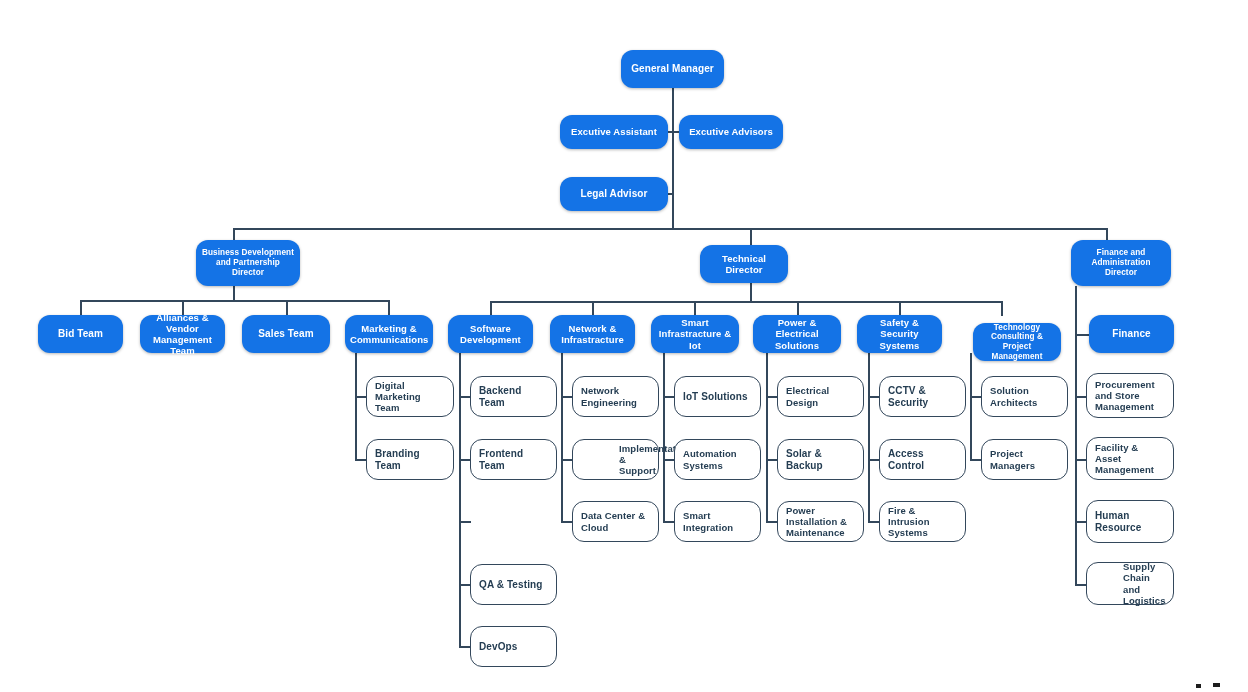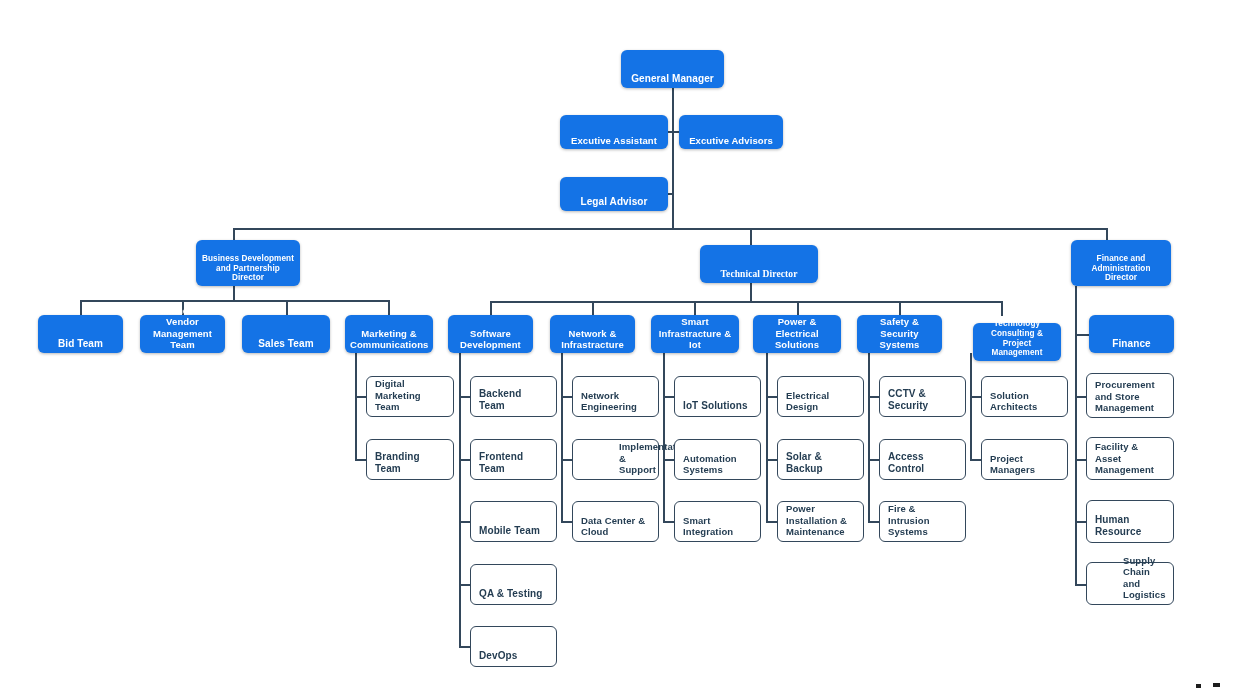--- a/index.html
+++ b/index.html
@@ -24,22 +24,22 @@
     background: #33475b;
   }
   .line.h { height: 1.6px; }
   .line.v { width: 1.6px; }
 
   
   .node {
     position: absolute;
     box-sizing: border-box;
     display: flex;
-    align-items: flex-end;
-    border-radius: 6px;
+    align-items: center;
+    border-radius: 12px;
     line-height: 1.18;
     letter-spacing: 0.1px;
   }
   .node .txt { display: block; width: 100%; }
 
   
   .node.blue {
     background: #1473e6;
     color: #ffffff;
     justify-content: center;
@@ -139,21 +139,21 @@
     </div>
     <div class="node blue" style="left: 679px; top: 115px; width: 104px; height: 34px; background: rgb(20, 115, 230); color: rgb(255, 255, 255);">
       <span class="txt">Excutive Advisors</span>
     </div>
     <div class="node blue big" style="left: 560px; top: 177px; width: 108px; height: 34px; background: rgb(20, 115, 230); color: rgb(255, 255, 255);">
       <span class="txt">Legal Advisor</span>
     </div>
     <div class="node blue small" style="left: 181px; top: 240px; width: 104px; height: 46px; background: rgb(20, 115, 230); color: rgb(255, 255, 255);">
       <span class="txt">Business Development and Partnership Director</span>
     </div>
-    <div class="node blue" style="left: 700px; top: 245px; width: 118px; height: 38px; background: rgb(20, 115, 230); color: rgb(255, 255, 255); font-family: Liberation Serif, serif;">
+    <div class="node blue" style="left: 700px; top: 245px; width: 88px; height: 38px; background: rgb(20, 115, 230); color: rgb(255, 255, 255);">
       <span class="txt">Technical Director</span>
     </div>
     <div class="node blue small" style="left: 1056px; top: 240px; width: 100px; height: 46px; background: rgb(20, 115, 230); color: rgb(255, 255, 255);">
       <span class="txt">Finance and Administration Director</span>
     </div>
     <div class="node blue big" style="left: 38px; top: 315px; width: 85px; height: 38px; background: rgb(20, 115, 230); color: rgb(255, 255, 255);">
       <span class="txt">Bid Team</span>
     </div>
     <div class="node blue" style="left: 140px; top: 315px; width: 85px; height: 38px; background: rgb(20, 115, 230); color: rgb(255, 255, 255);">
       <span class="txt">Alliances &amp; Vendor Management Team</span>
@@ -186,23 +186,20 @@
       <span class="txt">Safety &amp; Security Systems</span>
     </div>
     <div class="node blue small" style="left: 958px; top: 323px; width: 88px; height: 38px; background: rgb(20, 115, 230); color: rgb(255, 255, 255);">
       <span class="txt">Technology Consulting &amp; Project Management</span>
     </div>
     <div class="node white big" style="left: 470px; top: 376px; width: 87px; height: 41px; background: rgb(255, 255, 255); border-color: rgb(51, 71, 91); color: rgb(36, 61, 82);">
       <span class="txt">Backend Team</span>
     </div>
     <div class="node white big" style="left: 470px; top: 439px; width: 87px; height: 41px; background: rgb(255, 255, 255); border-color: rgb(51, 71, 91); color: rgb(36, 61, 82);">
       <span class="txt">Frontend Team</span>
-    </div>
-    <div class="node white big" style="left: 470px; top: 501px; width: 87px; height: 41px; background: rgb(255, 255, 255); border-color: rgb(51, 71, 91); color: rgb(36, 61, 82);">
-      <span class="txt">Mobile Team</span>
     </div>
     <div class="node white big" style="left: 470px; top: 564px; width: 87px; height: 41px; background: rgb(255, 255, 255); border-color: rgb(51, 71, 91); color: rgb(36, 61, 82);">
       <span class="txt">QA &amp; Testing</span>
     </div>
     <div class="node white big" style="left: 470px; top: 626px; width: 87px; height: 41px; background: rgb(255, 255, 255); border-color: rgb(51, 71, 91); color: rgb(36, 61, 82);">
       <span class="txt">DevOps</span>
     </div>
     <div class="node white" style="left: 572px; top: 376px; width: 87px; height: 41px; background: rgb(255, 255, 255); border-color: rgb(51, 71, 91); color: rgb(36, 61, 82);">
       <span class="txt">Network Engineering</span>
     </div>

